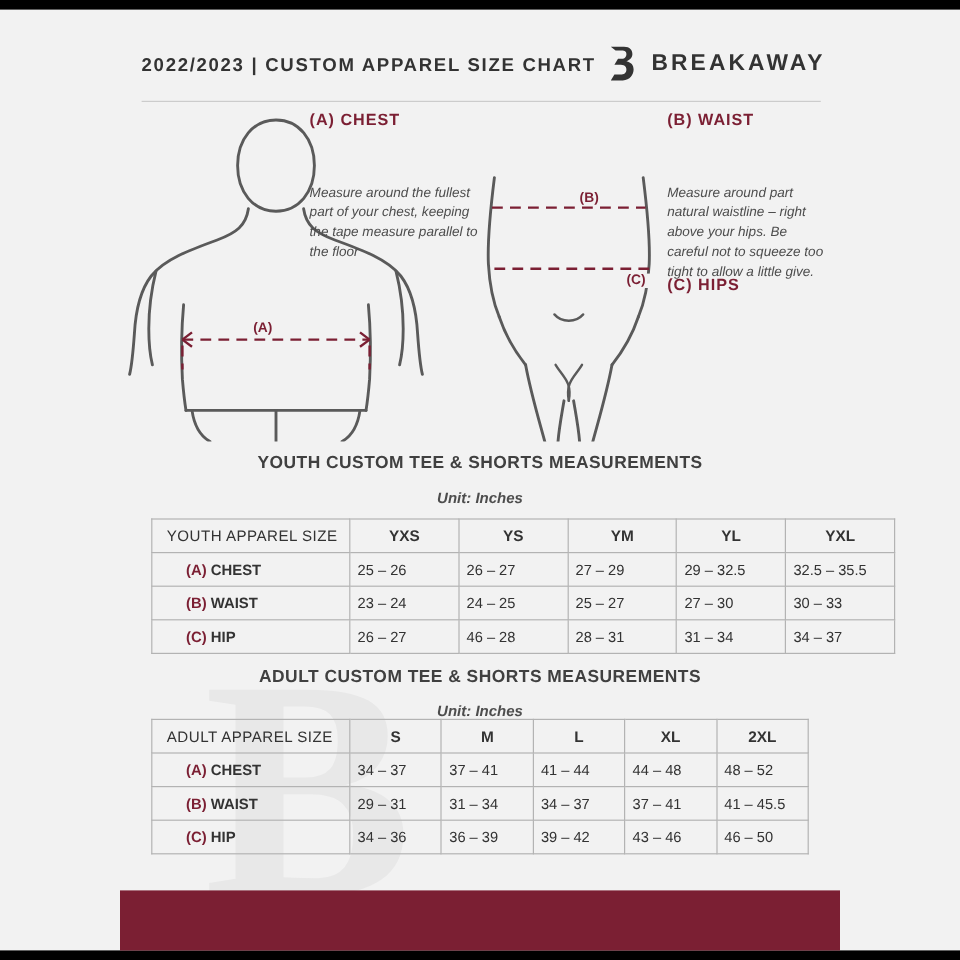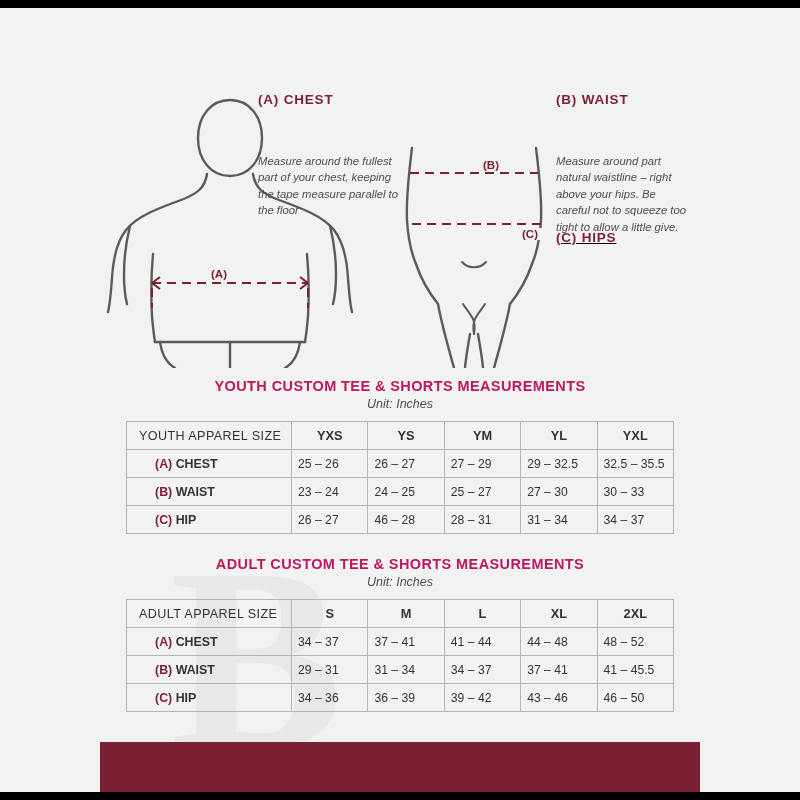--- a/index.html
+++ b/index.html
@@ -92,53 +92,54 @@
   }
   .callout .c-body {
     font-size: 11.3px;
     font-style: italic;
     line-height: 1.45;
     color: #4d4d4d;
     margin-top: 46px;
   }
   #callout-chest { left: 258px; top: 84px; width: 148px; }
   #callout-waist { left: 556px; top: 84px; width: 135px; }
-  #callout-hips  { left: 556px; top: 222px; width: 140px; text-decoration: underline; }
+  #callout-hips  { left: 556px; top: 222px; width: 140px; }
 
   
   .sect {
     position: absolute;
     width: 800px;
     text-align: center;
     z-index: 4;
   }
   .sect .s-title {
     font-size: 14.5px;
     font-weight: bold;
     letter-spacing: 0.4px;
-    color: #be185d;
+    color: #404040;
   }
   .sect .s-sub {
     font-size: 12.5px;
     font-style: italic;
     color: #4d4d4d;
-    margin-top: 3px;
+    margin-top: 14px;
+    font-weight: bold;
   }
   #sect-youth { top: 370px; }
   #sect-adult { top: 548px; }
 
   
   table.size {
     position: absolute;
     border-collapse: collapse;
     z-index: 4;
     background: transparent;
     table-layout: fixed;
   }
-  #table-youth { left: 126px; top: 413px; width: 548px; }
+  #table-youth { left: 126px; top: 424px; width: 620px; }
   #table-adult { left: 126px; top: 591px; width: 548px; padding-left: 40px; }
   table.size th, table.size td {
     border: 1px solid #b3b3b3;
     height: 28px;
     font-size: 12.3px;
     color: #333333;
     padding: 0 6px;
   }
   table.size th.rowhdr {
     text-align: left;
@@ -176,20 +177,32 @@
   }
 </style>
 </head>
 <body>
 
 <div class="page">
   <div class="sheet">
 
     <div class="watermark">B</div>
 
+    <div class="header">
+      <div class="hdr-title">2022/2023  |  CUSTOM APPAREL SIZE CHART</div>
+      <div class="brand">
+        <div class="brand-mark">
+          <svg width="24" height="30" viewBox="0 0 24 30">
+            <path d="M3 1 h11 c5 0 7 3 7 6 c0 3 -2 5 -5 6 c4 1 6 3 6 7 c0 4 -3 9 -9 9 h-10 l3 -5 h6 c3 0 4 -2 4 -4 c0 -3 -2 -4 -6 -4 h-4 l3 -5 h3 c3 0 4 -2 4 -4 c0 -2 -1 -3 -4 -3 h-5 z" fill="#333333"></path>
+          </svg>
+        </div>
+        <div class="brand-name">BREAKAWAY</div>
+      </div>
+      <div class="hdr-rule"></div>
+    </div>
 
     <div class="fig-area">
       <svg width="800" height="290" viewBox="0 0 800 290">
         <g fill="none" stroke="#5a5a5a" stroke-width="2.4" stroke-linecap="round" stroke-linejoin="round">
 
           <path d="M198 60 c0 -22 13 -38 32 -38 c19 0 32 16 32 38 c0 22 -13 38 -32 38 c-19 0 -32 -16 -32 -38 z"></path>
 
           <path d="M207 96 c-2 14 -10 20 -26 26 c-22 8 -44 16 -55 30 c-10 13 -13 30 -14 48 c-1 14 -2 26 -4 34"></path>
           <path d="M253 96 c2 14 10 20 26 26 c22 8 44 16 55 30 c10 13 13 30 14 48 c1 14 2 26 4 34"></path>
 

